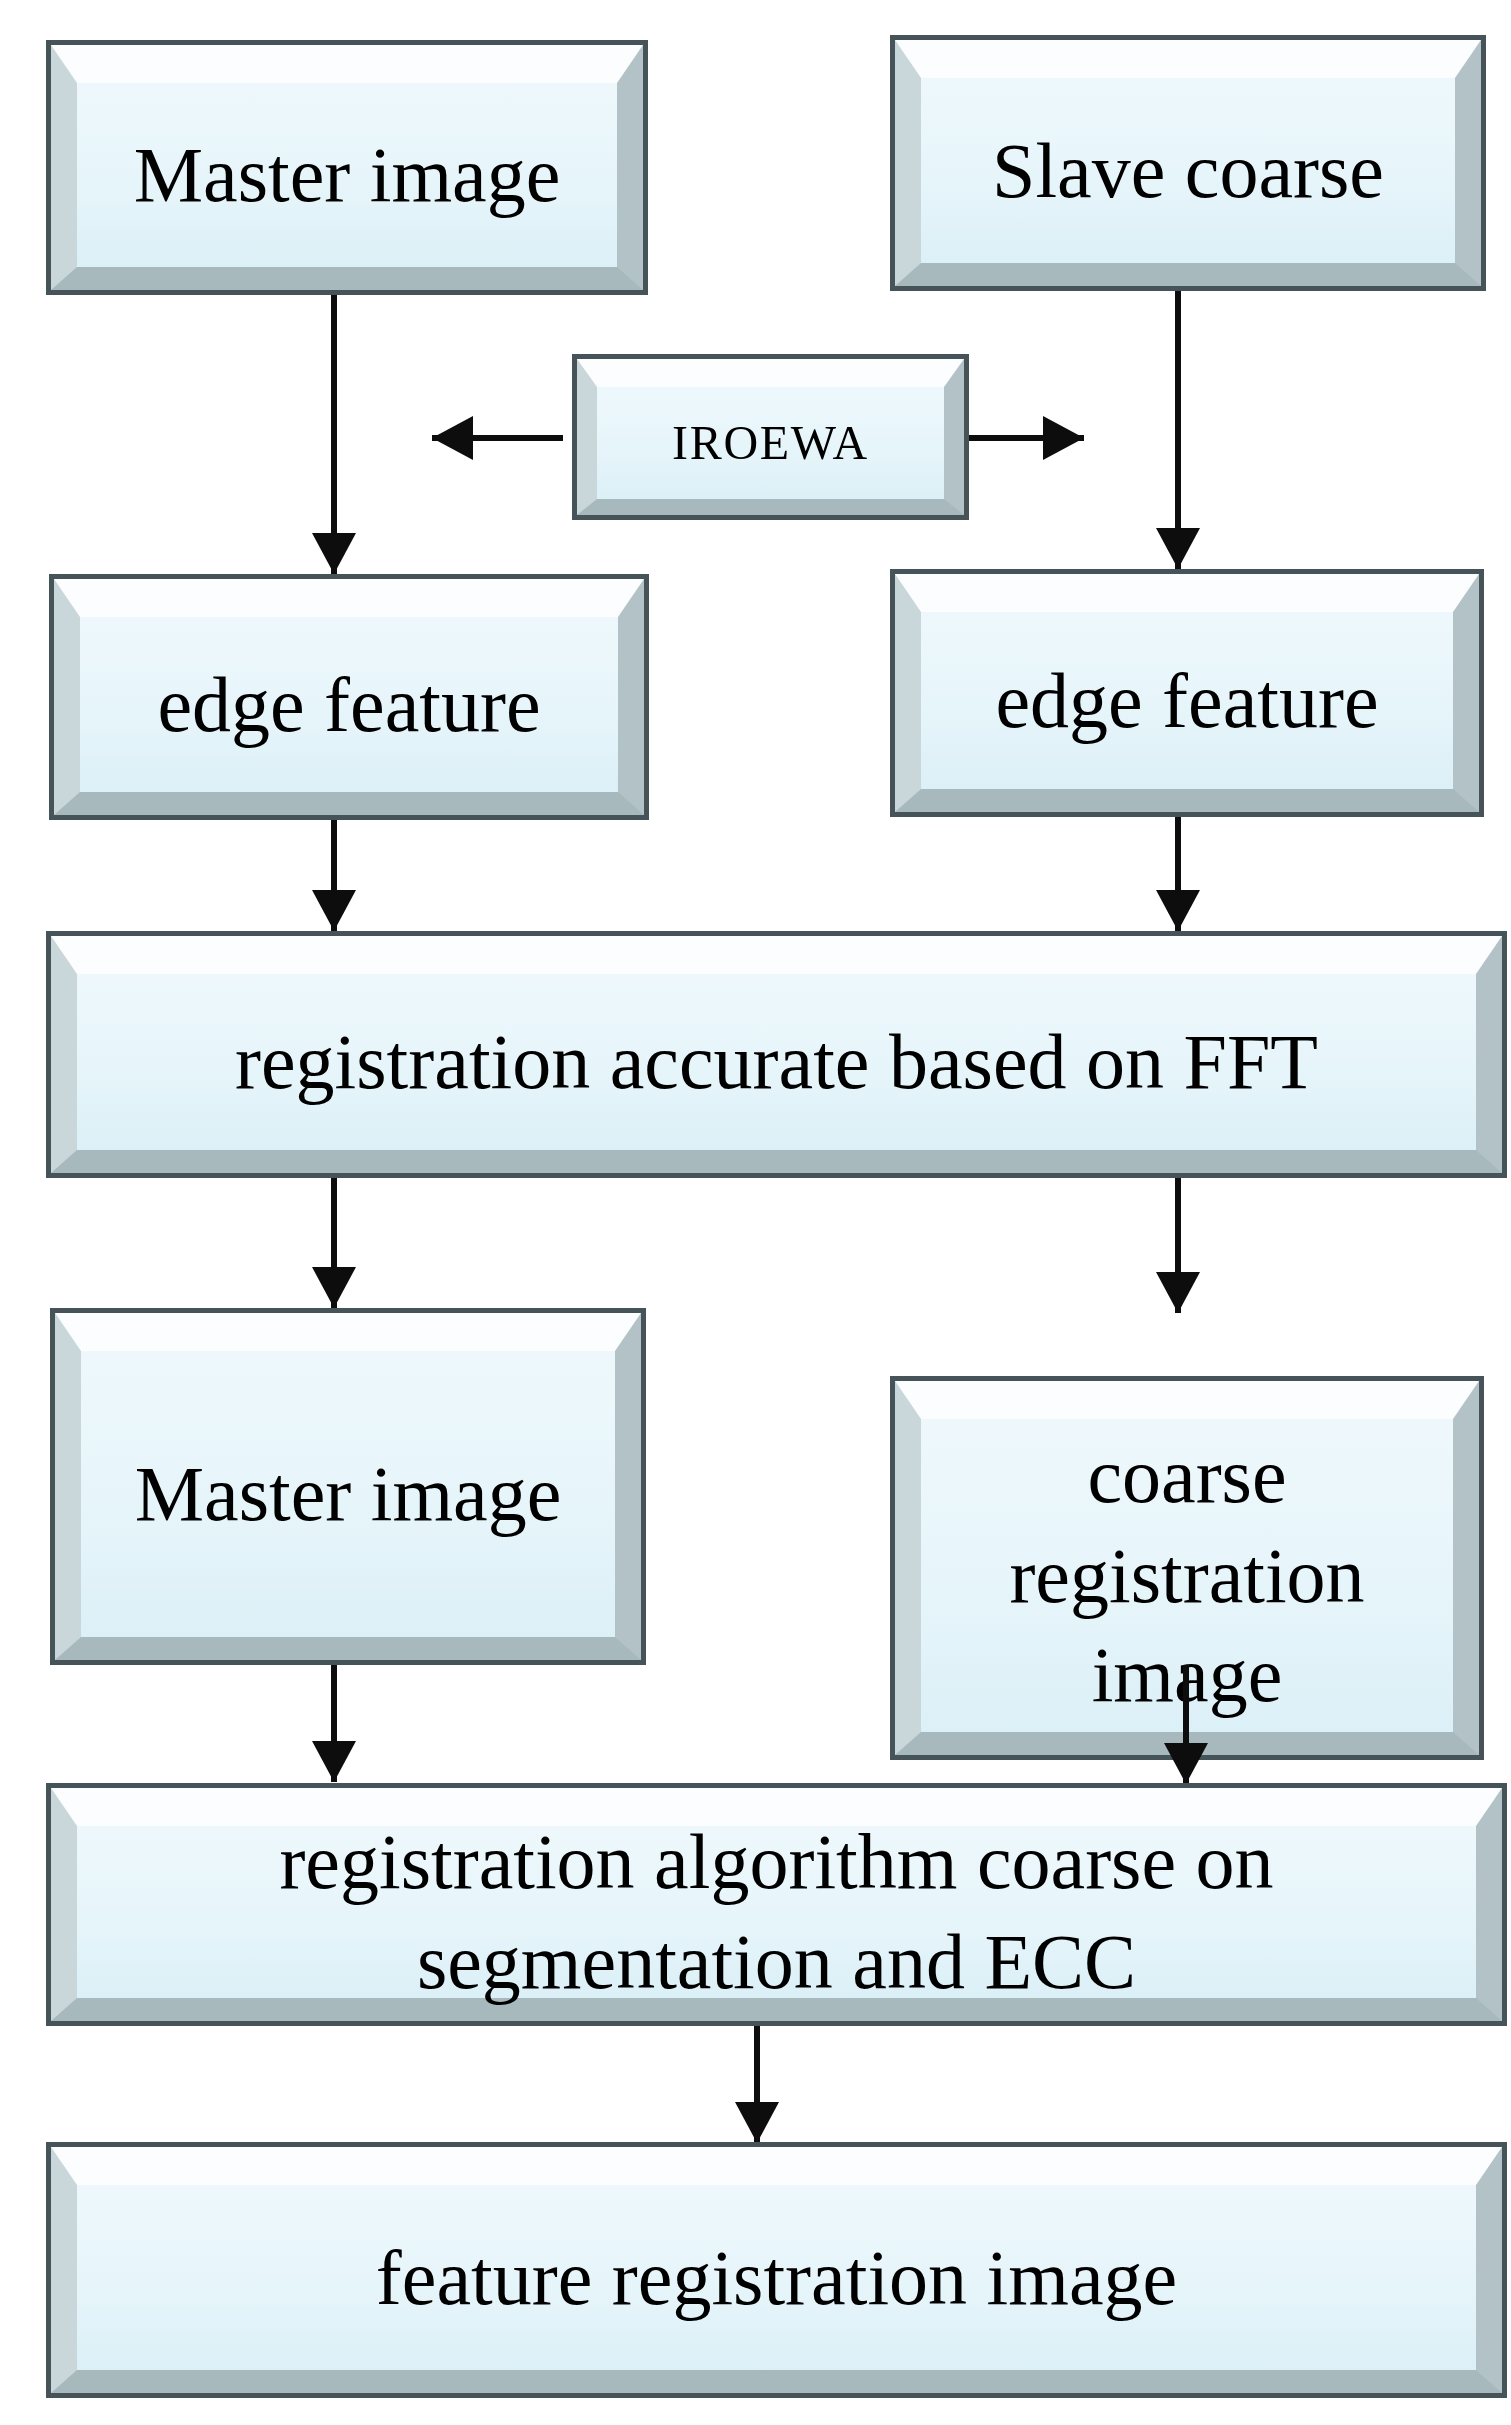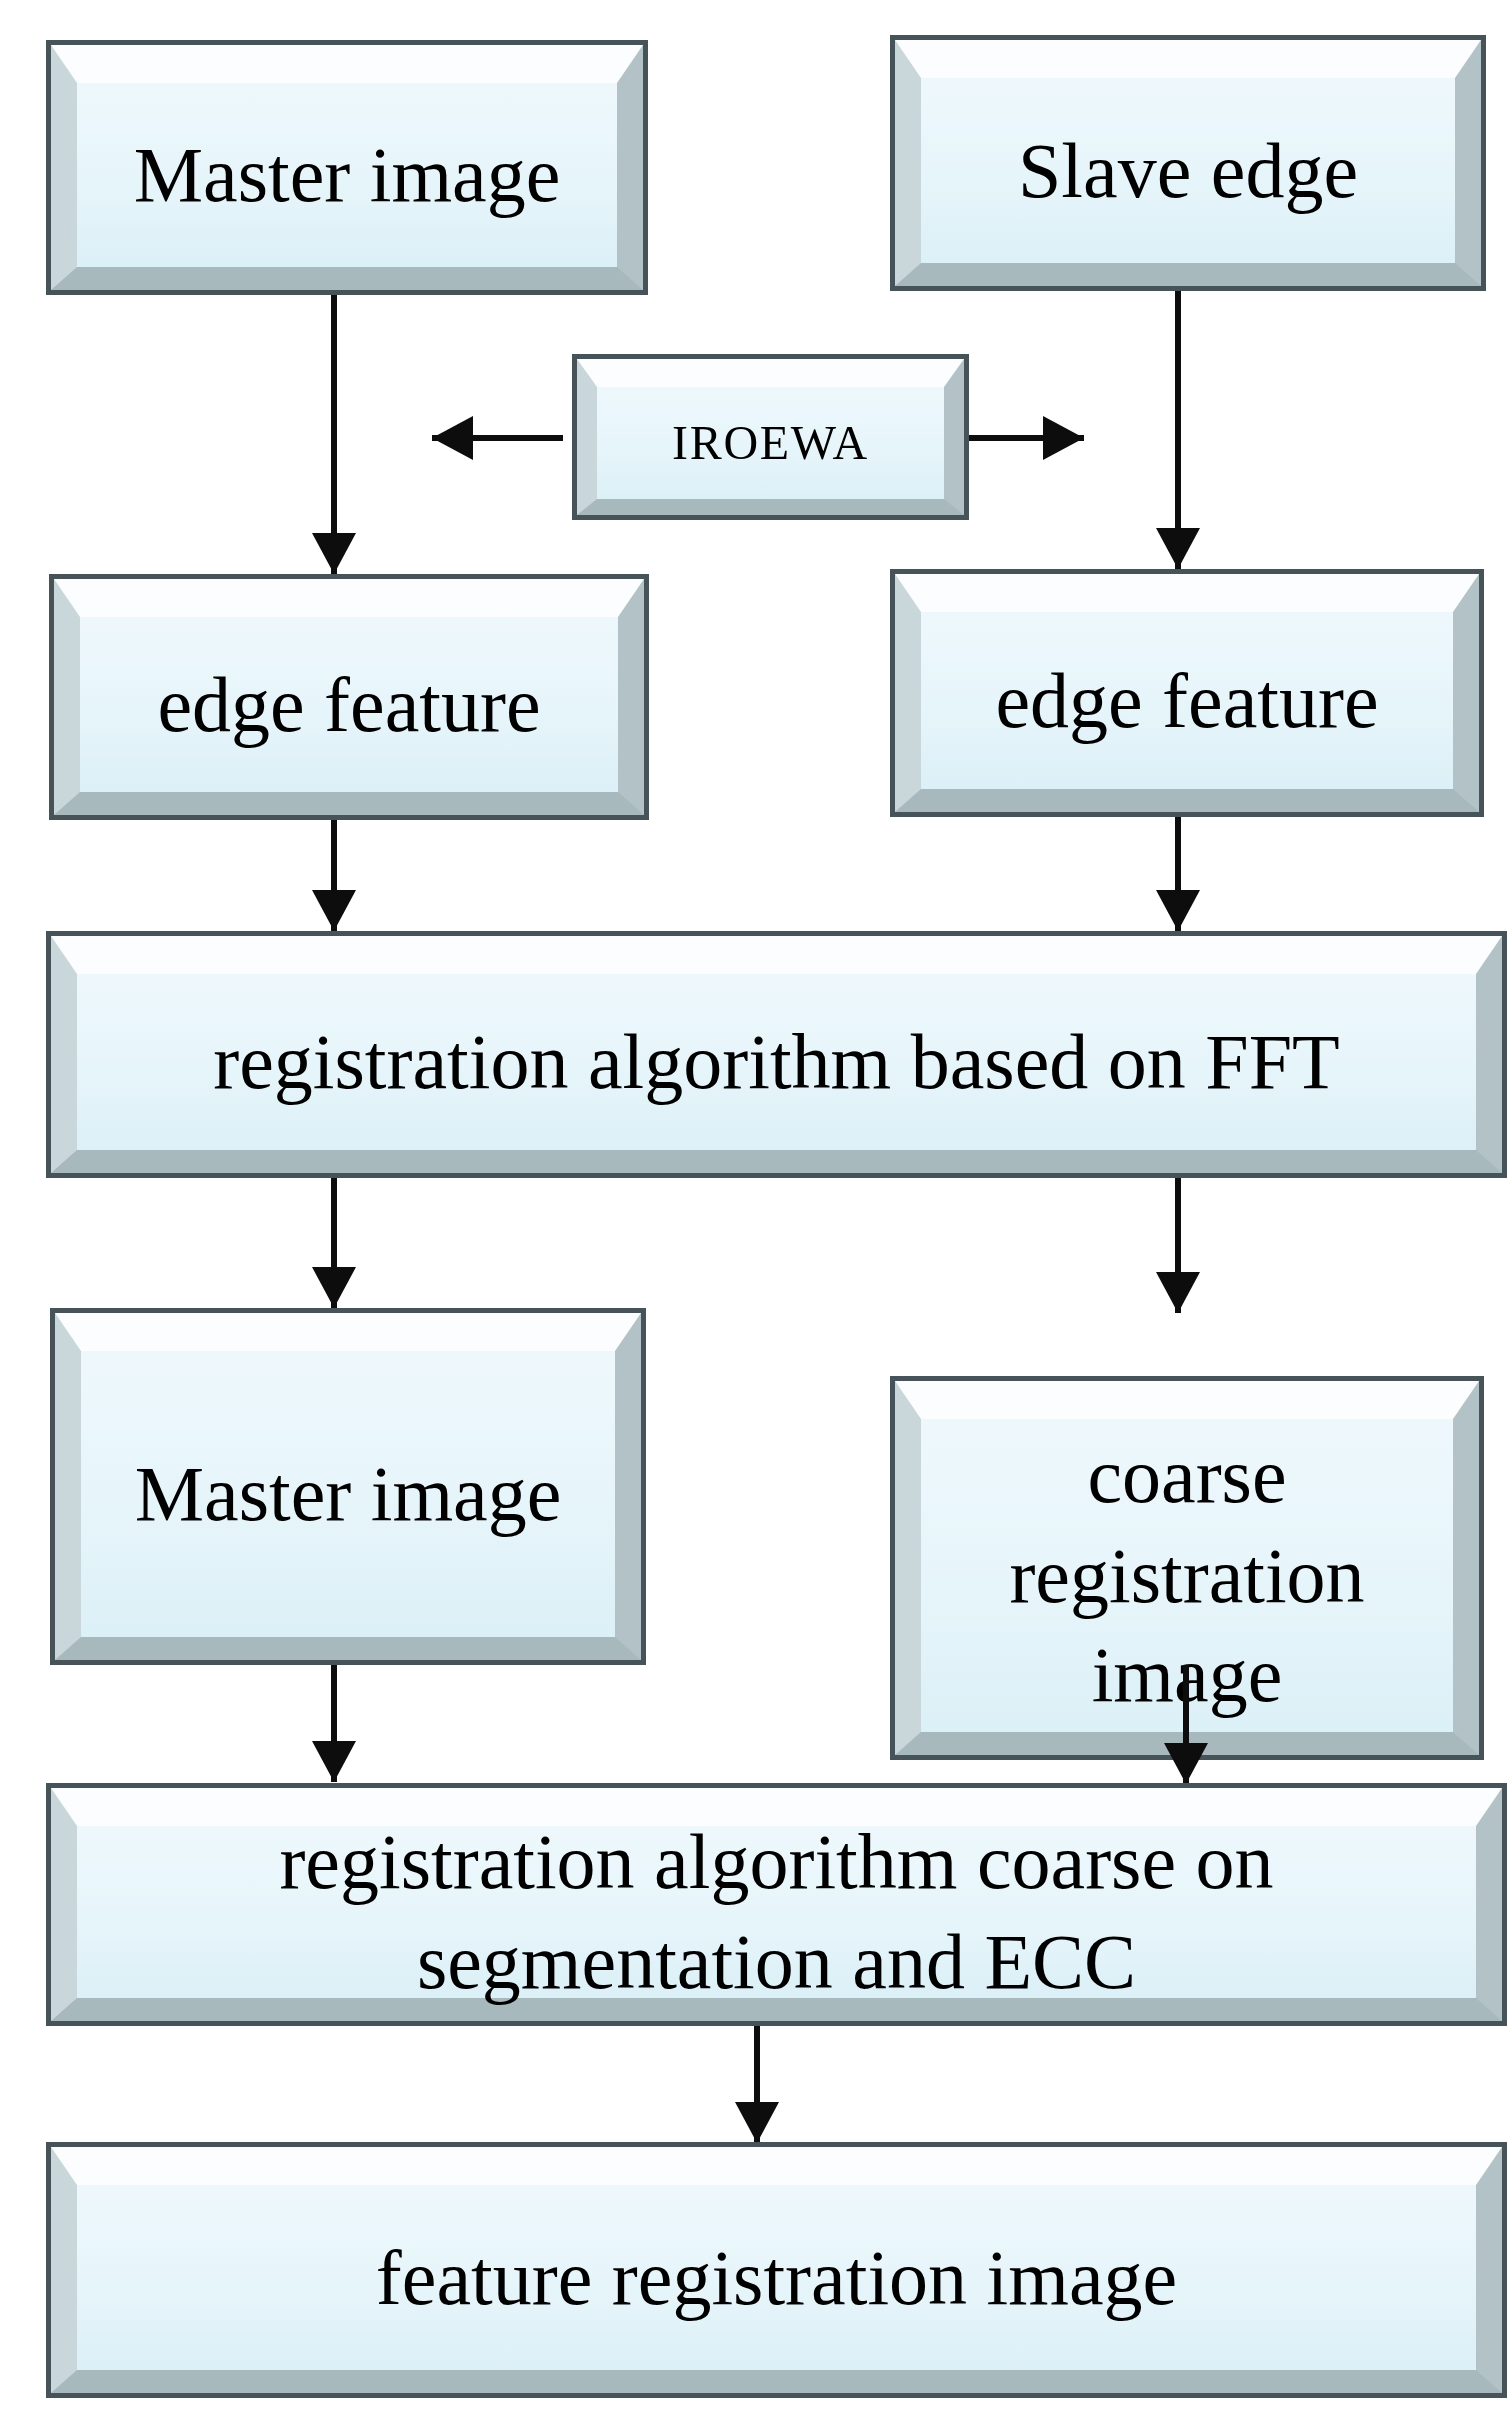--- a/index.html
+++ b/index.html
@@ -74,21 +74,21 @@
 <div class="canvas">
 
   <div class="node" style="left:37px;top:40px;width:602px;height:255px">
     <div class="bevel">
       <span class="label">Master image</span>
     </div>
   </div>
 
   <div class="node" style="left:881px;top:35px;width:596px;height:256px">
     <div class="bevel">
-      <span class="label">Slave edge</span>
+      <span class="label">Slave coarse</span>
     </div>
   </div>
 
   <div class="harrow left" style="left:432px;top:435px;width:131px"></div>
   <div class="harrow right" style="left:960px;top:435px;width:124px"></div>
 
   <div class="node small" style="left:563px;top:354px;width:397px;height:166px">
     <div class="bevel">
       <span class="label">IROEWA</span>
     </div>
@@ -107,21 +107,21 @@
     <div class="bevel">
       <span class="label">edge feature</span>
     </div>
   </div>
 
   <div class="varrow" style="left:331px;top:820px;height:111px"></div>
   <div class="varrow" style="left:1175px;top:817px;height:114px"></div>
 
   <div class="node" style="left:37px;top:931px;width:1461px;height:247px">
     <div class="bevel">
-      <span class="label">registration algorithm based on FFT</span>
+      <span class="label">registration accurate based on FFT</span>
     </div>
   </div>
 
   <div class="varrow" style="left:331px;top:1178px;height:130px"></div>
   <div class="varrow" style="left:1175px;top:1178px;height:135px"></div>
 
   <div class="node" style="left:41px;top:1308px;width:596px;height:357px">
     <div class="bevel">
       <span class="label">Master image</span>
     </div>

